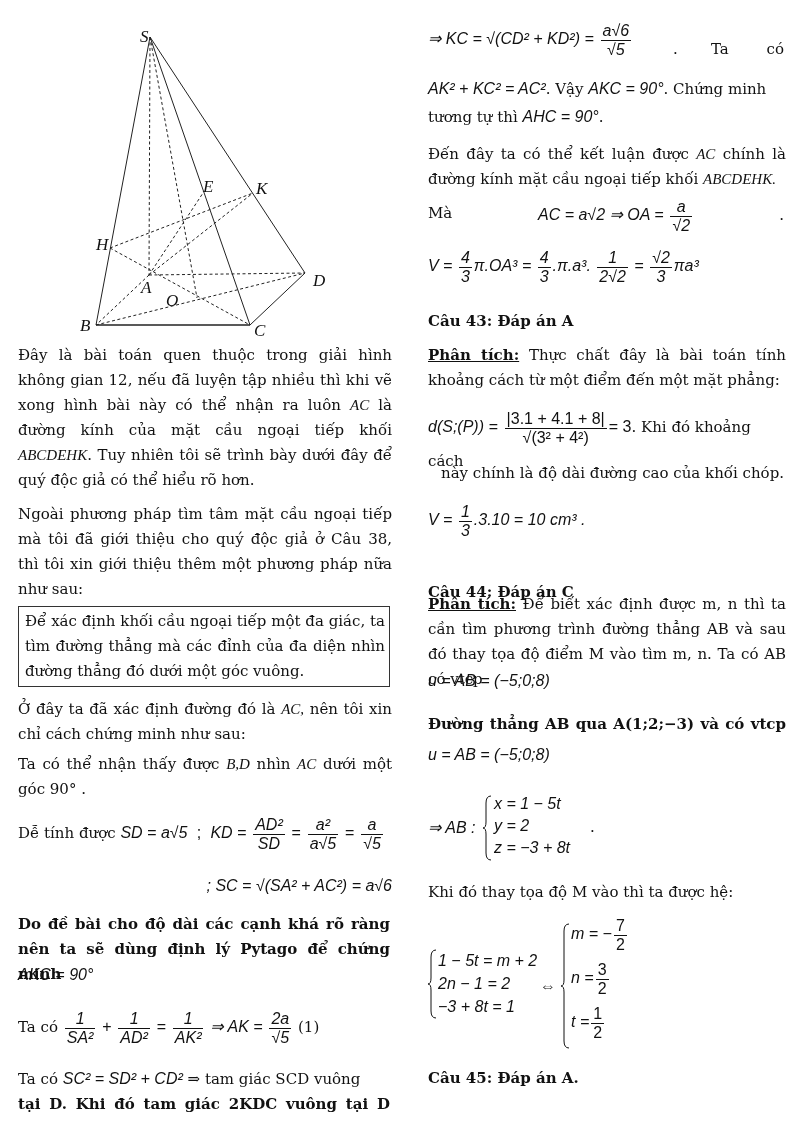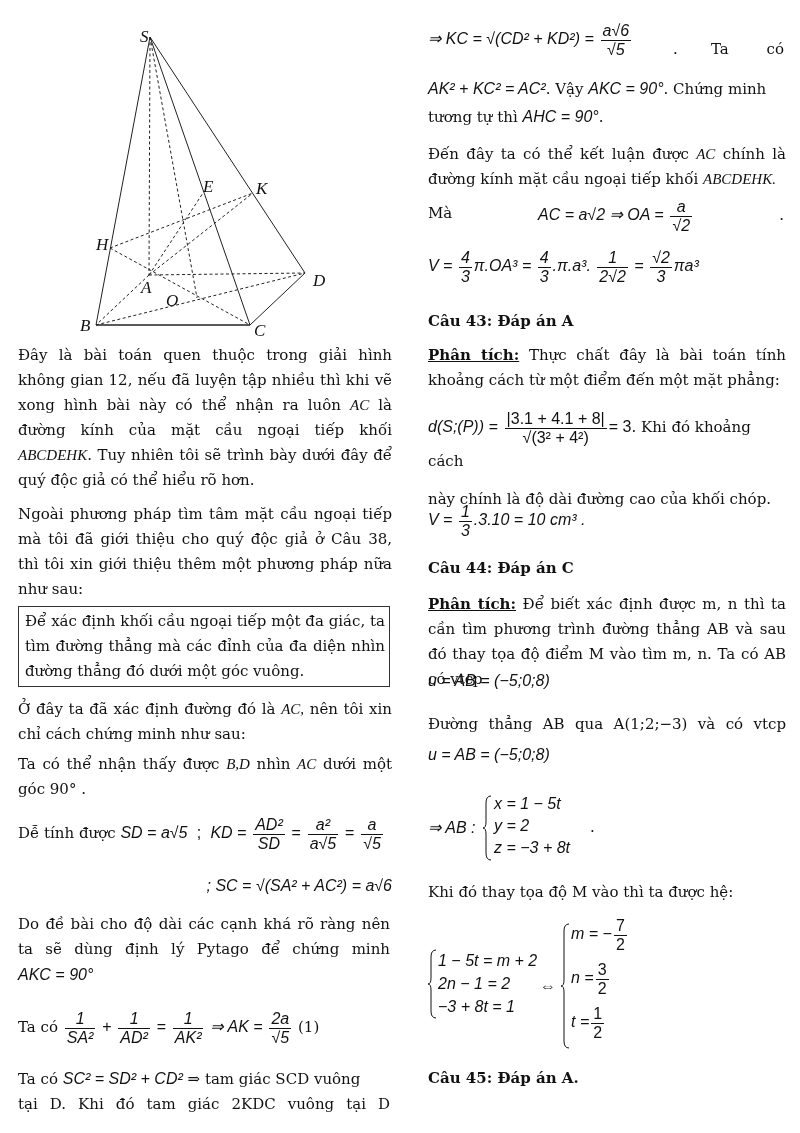--- a/index.html
+++ b/index.html
@@ -8,21 +8,21 @@
     font-family: "DejaVu Serif", "Liberation Serif", serif;
     color: #111111;
     font-size: 15px;
   }
   .page { position: absolute; left: 0; top: 0; width: 800px; height: 1133px; }
   .col { position: absolute; top: 0; }
   .col-left { left: 18px; width: 374px; }
   .col-right { left: 428px; width: 358px; }
   .blk { position: absolute; left: 0; right: 0; line-height: 25px; }
   .just { text-align: justify; text-align-last: left; }
-  .justall { text-align: justify; text-align-last: justify; }
+  .justall { text-align: justify; text-align-last: justify; font-weight: bold; }
   i, .it { font-style: italic; font-family: "Liberation Serif", "DejaVu Serif", serif; }
   .m { font-family: Liberation Sans, sans-serif; font-size: 16px; }
   .mi { font-style: italic; }
   .b { font-weight: bold; }
   .u { text-decoration: underline; }
   .frac { display: inline-block; vertical-align: middle; text-align: center; margin: 0 2px; line-height: 1.1; }
   .frac > span { display: block; padding: 0 2px; }
   .frac .num { border-bottom: 1px solid #111; }
   .boxed {
     position: absolute; left: 0px; width: 372px;
@@ -192,29 +192,29 @@
       <span>Câu 43: Đáp án A</span>
     </div>
     <div class="blk just" style="top:343px;">
       <span class="b u">Phân tích:</span>
       <span>Thực chất đây là bài toán tính khoảng cách từ một điểm đến một mặt phẳng:</span>
     </div>
     <div class="blk" style="top:410px; line-height:30px;">
       <span class="m mi">d(S;(P)) =</span>
       <span class="frac m"><span class="num">|3.1 + 4.1 + 8|</span><span class="den">√(3² + 4²)</span></span><span class="m">= 3</span><span>. Khi đó khoảng cách</span>
     </div>
-    <div class="blk" style="top:487px;">
+    <div class="blk" style="top:461px;margin-left:13px;">
       <span>này chính là độ dài đường cao của khối chóp.</span>
     </div>
     <div class="blk m mi" style="top:503px; line-height:30px;">
       <span>V =</span>
       <span class="frac"><span class="num">1</span><span class="den">3</span></span><span>.3.10 = 10 cm³ .</span>
     </div>
 
-    <div class="blk heading" style="top:556px;">
+    <div class="blk heading" style="top:580px;">
       <span>Câu 44: Đáp án C</span>
     </div>
     <div class="blk just" style="top:592px;">
       <span class="b u">Phân tích:</span>
       <span>Để biết xác định được m, n thì ta cần tìm phương trình đường thẳng AB và sau đó thay tọa độ điểm M vào tìm m, n. Ta có AB có vtcp</span>
     </div>
     <div class="blk m mi" style="top:668px;">
       <span>u = AB = (−5;0;8)</span>
     </div>
     <div class="blk justall" style="top:712px;">

